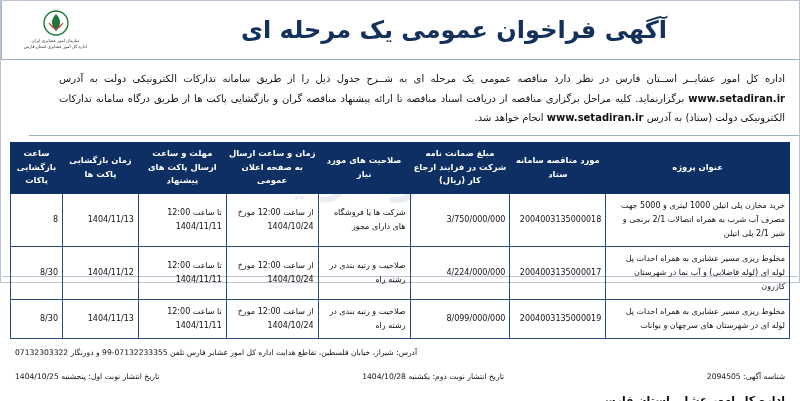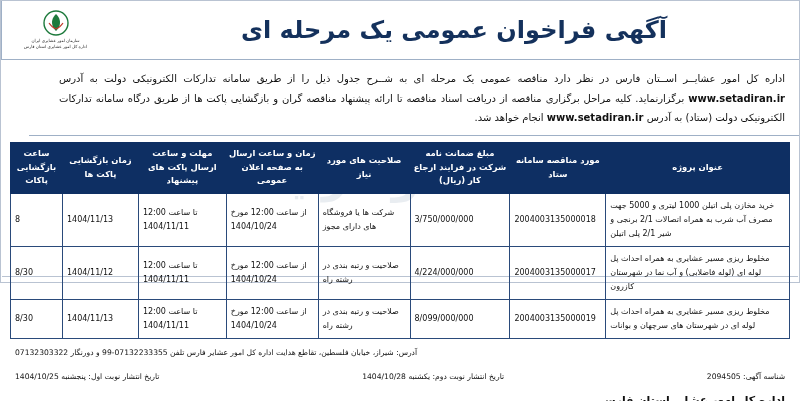--- a/index.html
+++ b/index.html
@@ -118,21 +118,21 @@
     padding: 4px 2px;
     vertical-align: middle;
     height: 42px;
   }
   table.tender td {
     border: 1px solid #2a4a7a;
     font-size: 8px;
     line-height: 1.75;
     padding: 5px 4px;
     vertical-align: middle;
-    text-align: left;
+    text-align: right;
     color: #111;
     background: rgba(255,255,255,0.0);
   }
   td.subject {
     text-align: right;
     padding-right: 6px;
     line-height: 1.85;
   }
   td.nowrapnum { white-space: nowrap; }
   

